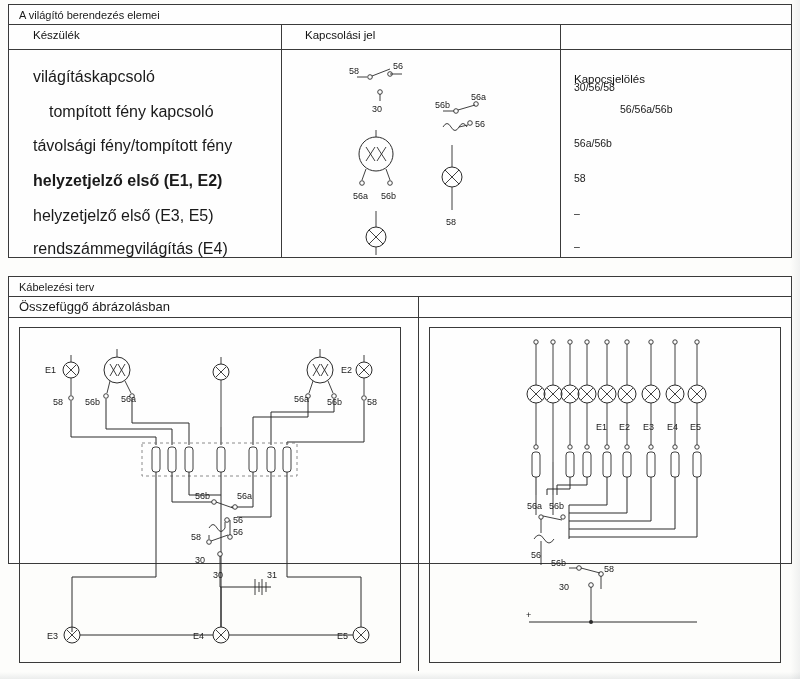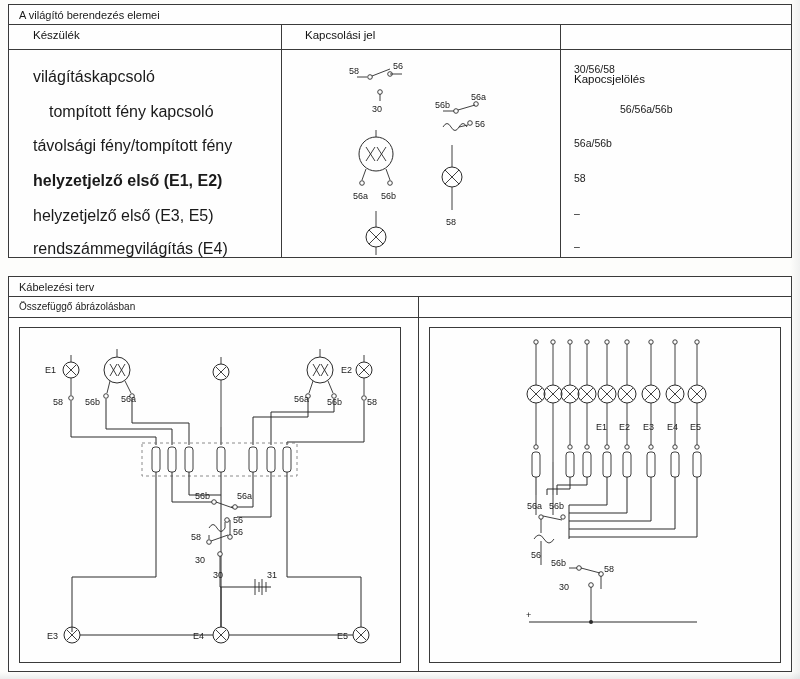--- a/index.html
+++ b/index.html
@@ -70,25 +70,25 @@
     color: #1a1a1a;
   }
   .code-cell {
     position: absolute;
     font-size: 10.5px;
     color: #1a1a1a;
   }
 
   
   #wiring-panel {
-    left: 8px; top: 276px; width: 784px; height: 396px;
+    left: 8px; top: 276px; width: 784px; height: 288px;
   }
   .sub-title {
     position: absolute;
-    font-size: 10px;
+    font-size: 13px;
     height: 20px;
     line-height: 20px;
     padding-left: 10px;
     box-sizing: border-box;
     color: #1a1a1a;
   }
   .sub-sep {
     position: absolute;
     background: #3a3a3a;
   }
@@ -143,21 +143,21 @@
     <div class="hdr" style="left:296px;">Kapcsolási jel</div>
     <div class="hdr" style="left:565px;margin-top:44px;">Kapocsjelölés</div>
 
     <div class="cell-label" style="left:24px; top:63px;">világításkapcsoló</div>
     <div class="cell-label" style="left:24px; top:98px;padding-left:16px;">tompított fény kapcsoló</div>
     <div class="cell-label" style="left:24px; top:132px;">távolsági fény/tompított fény</div>
     <div class="cell-label" style="left:24px; top:167px;font-weight:bold;">helyzetjelző első (E1, E2)</div>
     <div class="cell-label" style="left:24px; top:202px;">helyzetjelző első (E3, E5)</div>
     <div class="cell-label" style="left:24px; top:235px;">rendszámmegvilágítás (E4)</div>
 
-    <div class="code-cell" style="left:565px; top:58px;">30/56/58</div>
+    <div class="code-cell" style="left:565px; top:76px;">30/56/58</div>
     <div class="code-cell" style="left:565px; top:98px;margin-left:46px;">56/56a/56b</div>
     <div class="code-cell" style="left:565px; top:132px;">56a/56b</div>
     <div class="code-cell" style="left:565px; top:167px;">58</div>
     <div class="code-cell" style="left:565px; top:202px;">–</div>
     <div class="code-cell" style="left:565px; top:235px;">–</div>
 
     <svg class="overlay" width="784" height="254">
 
       <g>
         <line class="thin" x1="348" y1="72" x2="358" y2="72"></line>

